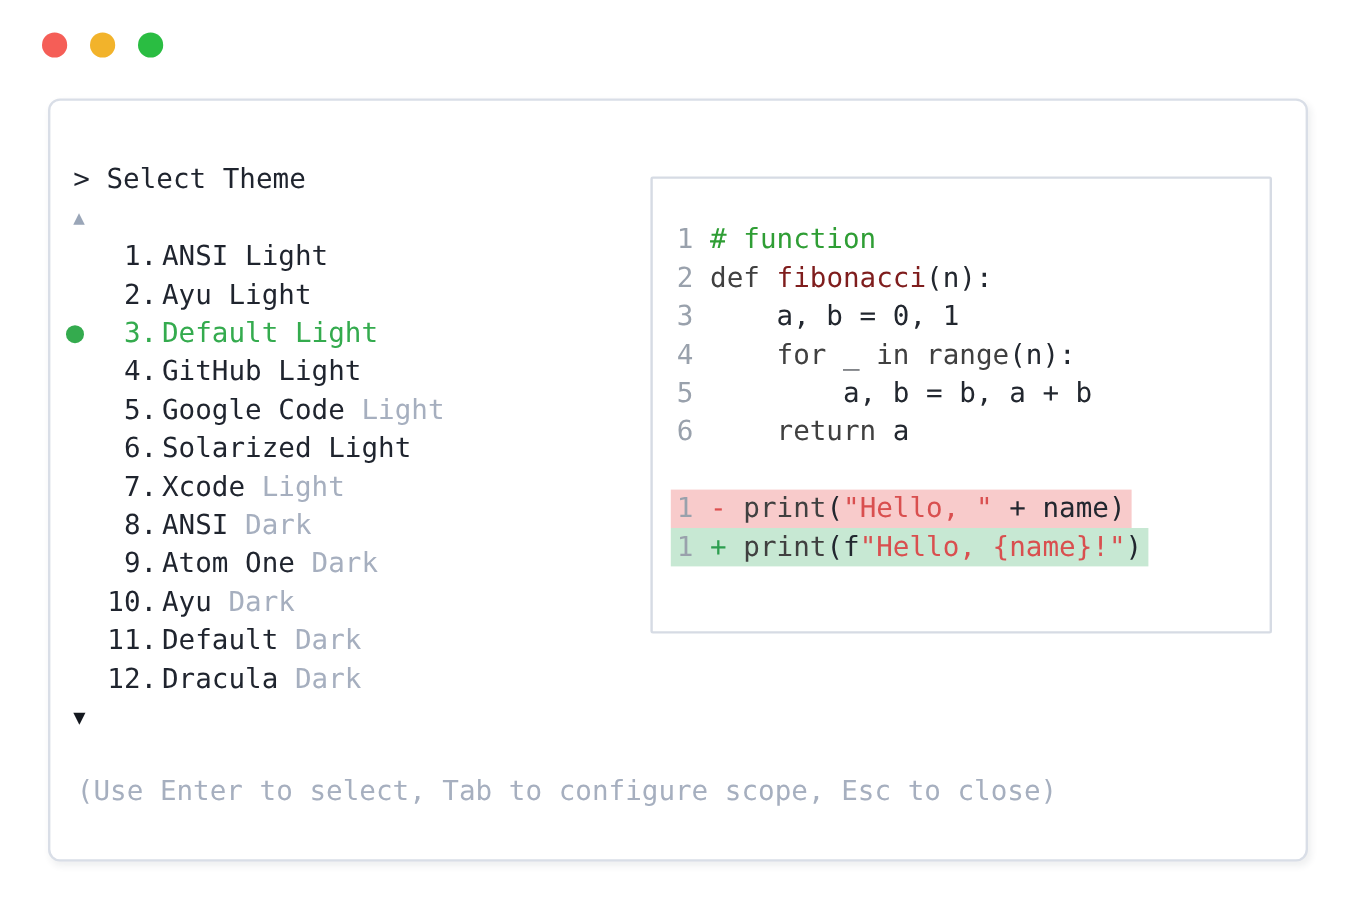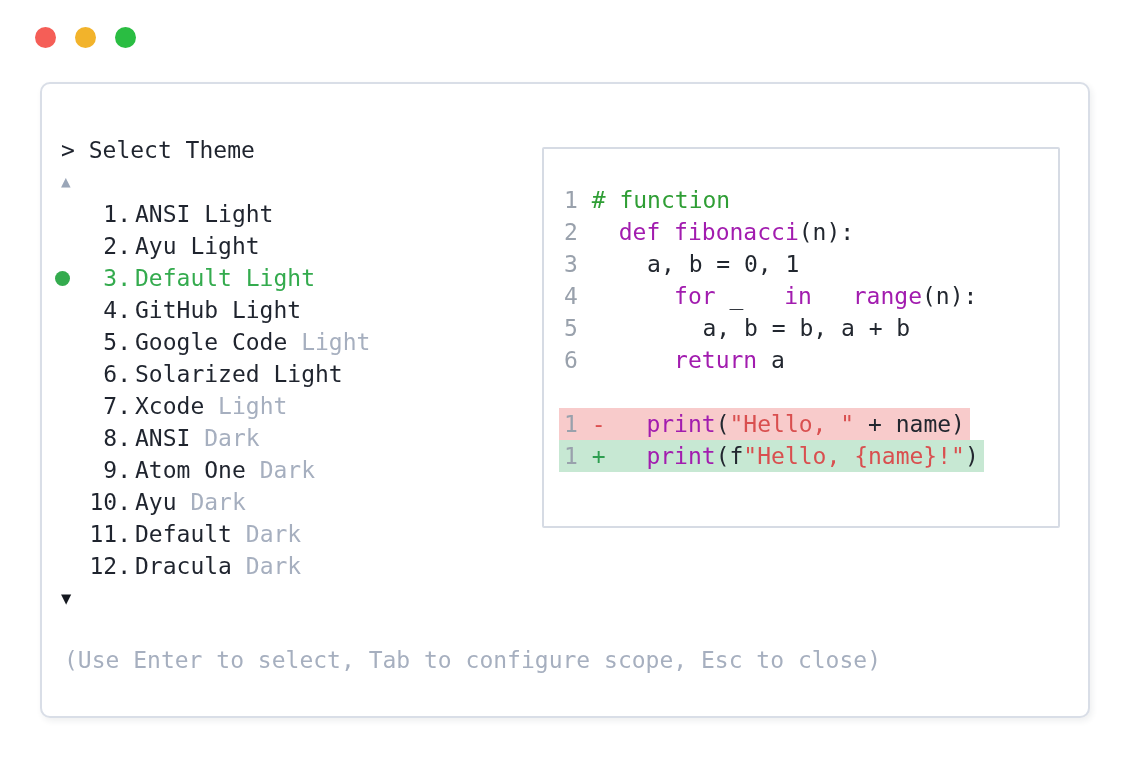--- a/index.html
+++ b/index.html
@@ -68,22 +68,22 @@
     padding: 35px 14px 0 20px;
     overflow: hidden;
   }
   .code-line { height: 32px; white-space: pre; }
   .line-inner { display: inline-block; height: 32px; }
   .code-line.removed .line-inner { background: #f8cbcb; padding: 0 5px; margin-left: -5px; }
   .code-line.added   .line-inner { background: #c7e8d3; padding: 0 5px; margin-left: -5px; }
   .lineno { display: inline-block; min-width: 1ch; margin-right: 1ch; color: #99a1ac; }
 
   .tok-plain { color: #22272f; }
-  .tok-kw    { color: #a21caf; margin-left: 27px; }
-  .tok-fn    { color: #a21caf; }
+  .tok-kw    { color: #404040; }
+  .tok-fn    { color: #7f1d1d; }
   .tok-str   { color: #d94f4f; }
   .tok-com   { color: #2f9e35; }
   .tok-minus { color: #dc4f4f; }
   .tok-plus  { color: #2e9e50; }
 </style>
 </head>
 <body>
 
 <div class="traffic-lights">
   <span class="light light-close"></span>

